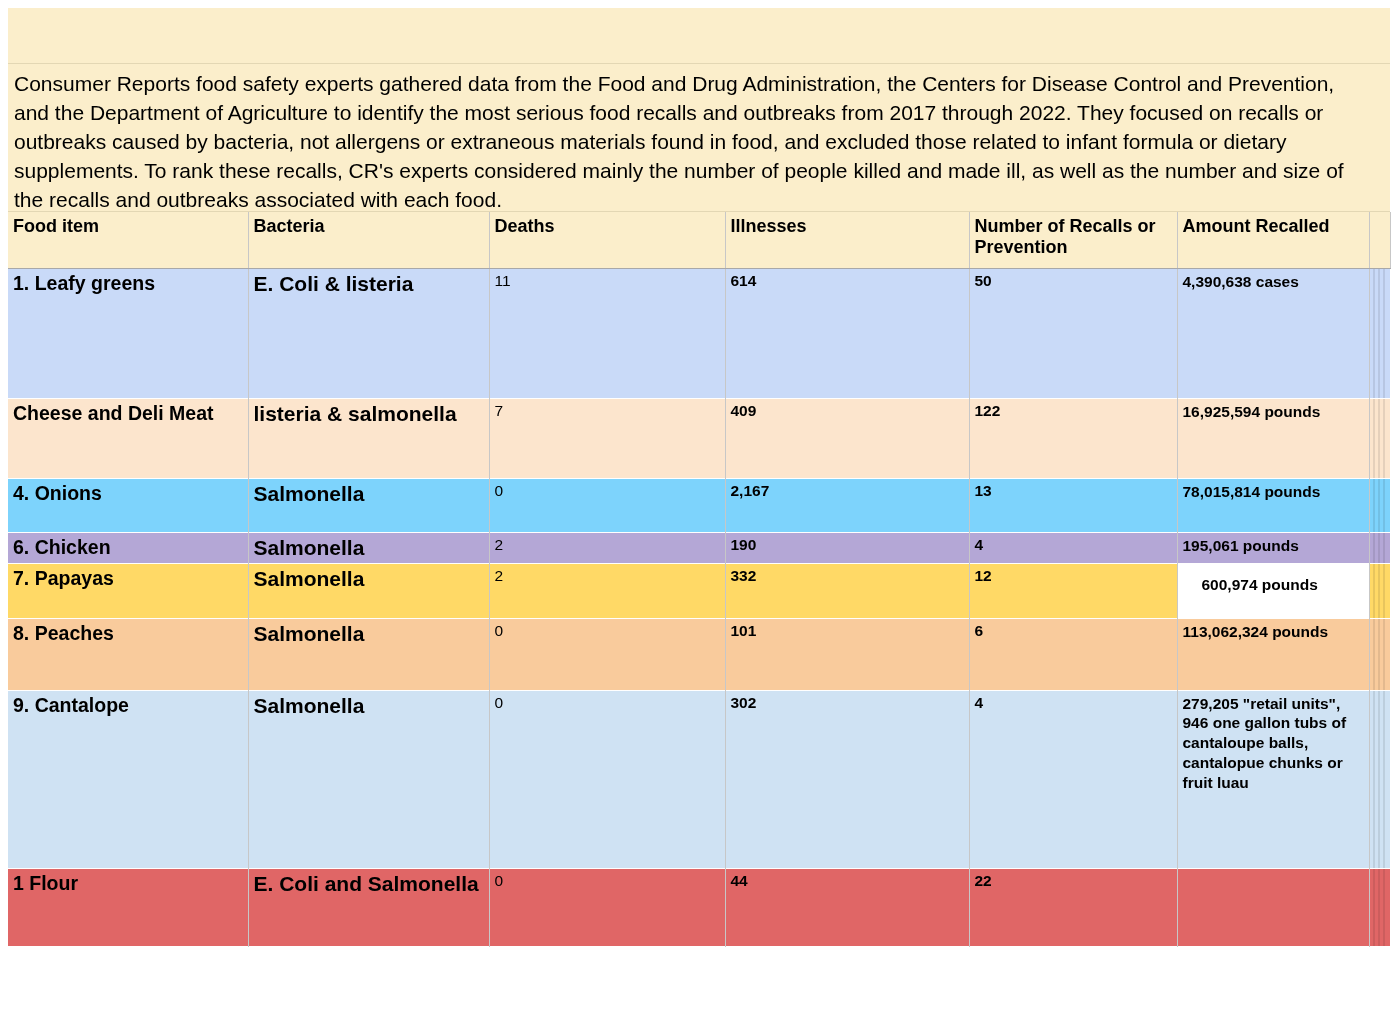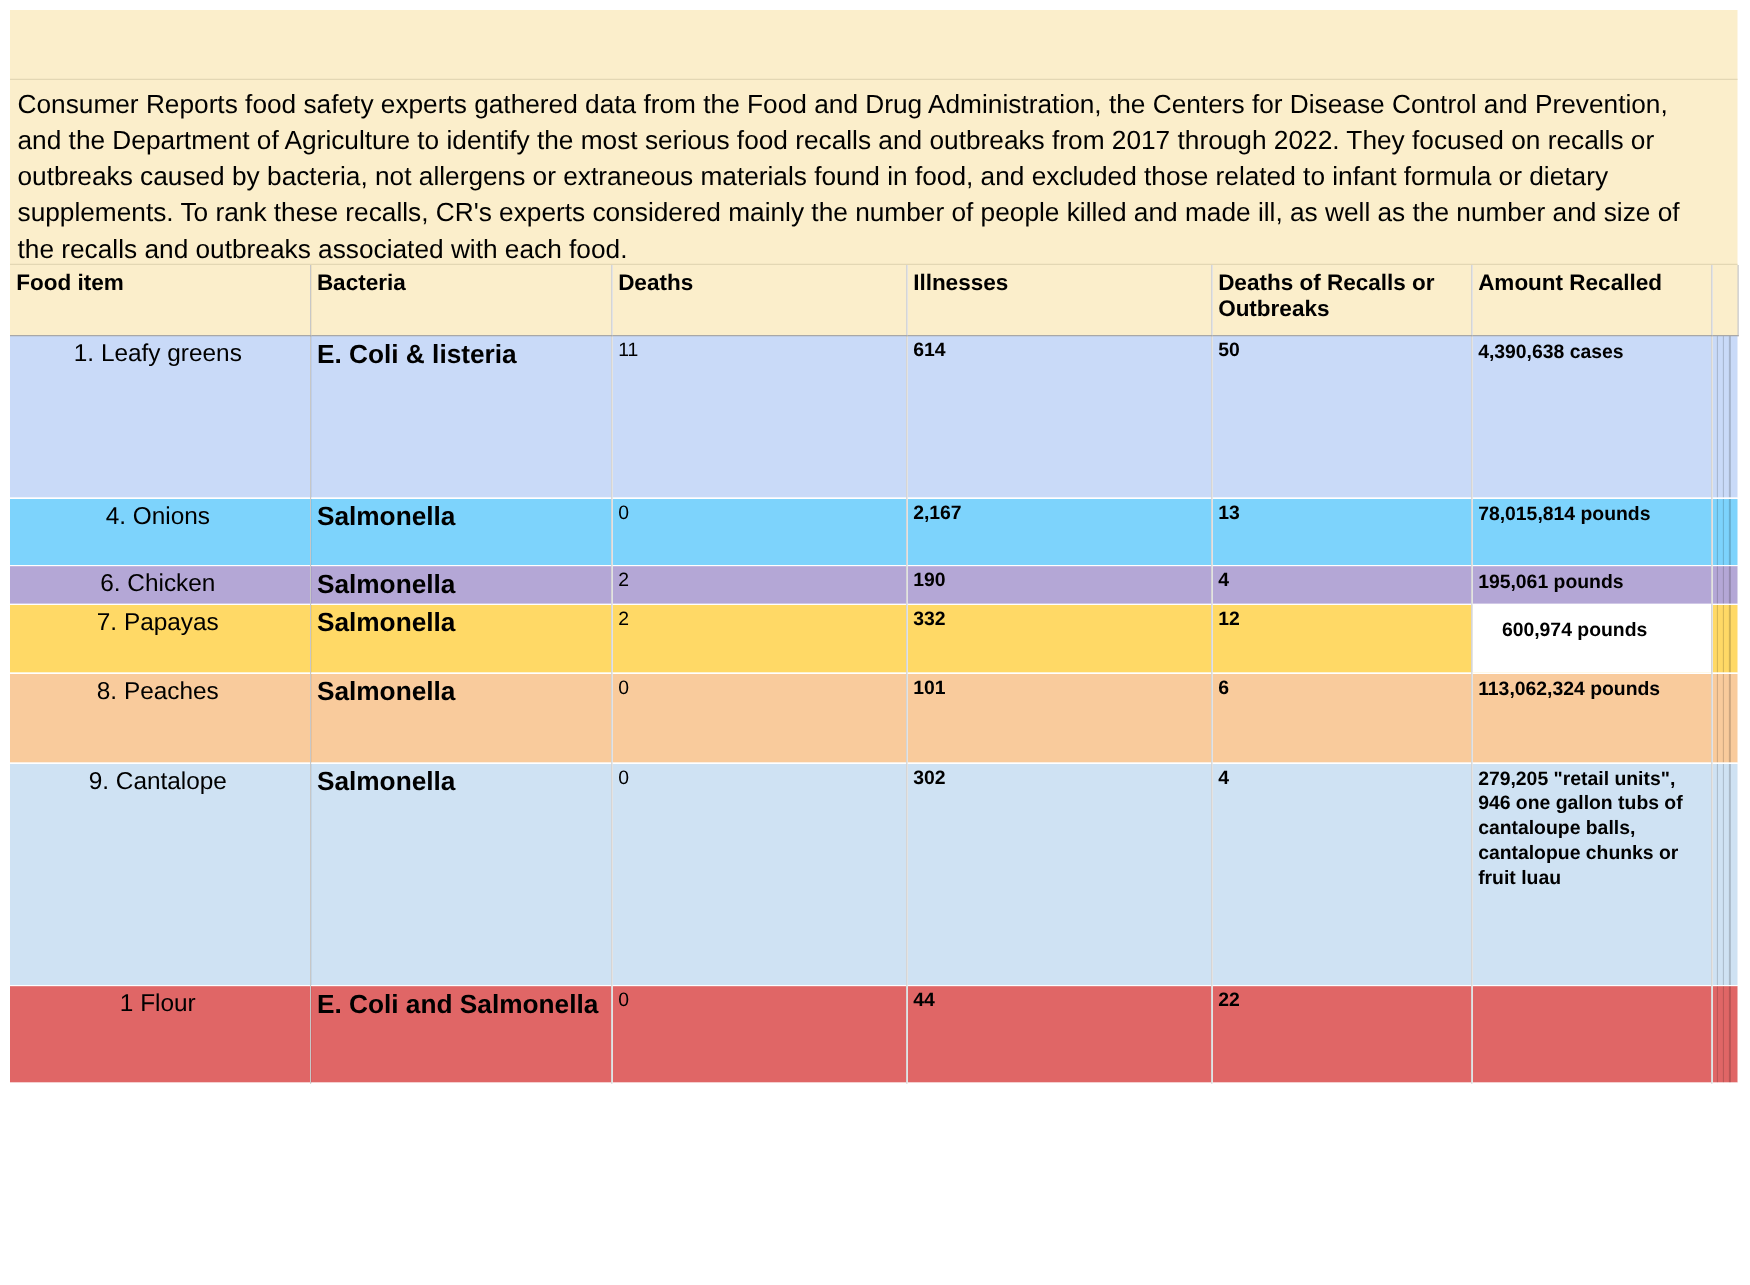--- a/index.html
+++ b/index.html
@@ -11,21 +11,21 @@
   table.grid col.c0{width:240px}
   table.grid col.c1{width:241px}
   table.grid col.c2{width:236px}
   table.grid col.c3{width:244px}
   table.grid col.c4{width:208px}
   table.grid col.c5{width:192px}
   table.grid col.c6{width:21px}
   th,td{vertical-align:top;text-align:left;padding:3px 8px 3px 5px;border-right:1px solid rgba(0,0,0,0.22);box-sizing:border-box;overflow:hidden;}
   thead th{font-size:18px;font-weight:700;padding-top:4px;border-bottom:1px solid #a8a8a8;}
   tbody tr{border-bottom:1px solid rgba(255,255,255,0.75);}
-  td.cell-food{font-size:19.5px;font-weight:400;text-align:center;}
+  td.cell-food{font-size:19.5px;font-weight:700;}
   td.cell-bacteria{font-size:21px;font-weight:700;}
   td.cell-deaths{font-size:15.5px;font-weight:400;}
   td.cell-illnesses,td.cell-recalls{font-size:15.5px;font-weight:700;}
   td.cell-amount{font-size:15.5px;font-weight:700;line-height:1.28;}
   td.strip{padding:0;border-right:none;background-image:linear-gradient(to right,transparent 0 4px,rgba(0,0,0,0.18) 4px 5px,transparent 5px 9px,rgba(0,0,0,0.18) 9px 10px,transparent 10px 14px,rgba(0,0,0,0.18) 14px 15px,transparent 15px);}
   td.amount-bottom{vertical-align:bottom;padding-left:24px;padding-bottom:23px;border-left:1px solid rgba(0,0,0,0.12);}
 </style>
 </head>
 <body>
 
@@ -44,33 +44,42 @@
         <col class="c4">
         <col class="c5">
         <col class="c6">
     </colgroup>
     <thead>
       <tr style="height: 56px; background-color: rgb(251, 238, 203);">
         <th>Food item</th>
         <th>Bacteria</th>
         <th>Deaths</th>
         <th>Illnesses</th>
-        <th>Deaths of Recalls or Outbreaks</th>
+        <th>Number of Recalls or Prevention</th>
         <th>Amount Recalled</th>
         <th class="strip"></th>
       </tr>
     </thead>
     <tbody>
       <tr style="height: 130px; background-color: rgb(201, 218, 248);">
         <td class="cell-food">1. Leafy greens</td>
         <td class="cell-bacteria">E. Coli &amp; listeria</td>
         <td class="cell-deaths">11</td>
         <td class="cell-illnesses">614</td>
         <td class="cell-recalls">50</td>
         <td class="cell-amount">4,390,638 cases</td>
+        <td class="strip"></td>
+      </tr>
+      <tr style="height: 80px; background-color: rgb(252, 229, 205);">
+        <td class="cell-food">Cheese and Deli Meat</td>
+        <td class="cell-bacteria">listeria &amp; salmonella</td>
+        <td class="cell-deaths">7</td>
+        <td class="cell-illnesses">409</td>
+        <td class="cell-recalls">122</td>
+        <td class="cell-amount">16,925,594 pounds</td>
         <td class="strip"></td>
       </tr>
       <tr style="height: 54px; background-color: #7dd3fc;">
         <td class="cell-food">4. Onions</td>
         <td class="cell-bacteria">Salmonella</td>
         <td class="cell-deaths">0</td>
         <td class="cell-illnesses">2,167</td>
         <td class="cell-recalls">13</td>
         <td class="cell-amount">78,015,814 pounds</td>
         <td class="strip"></td>

